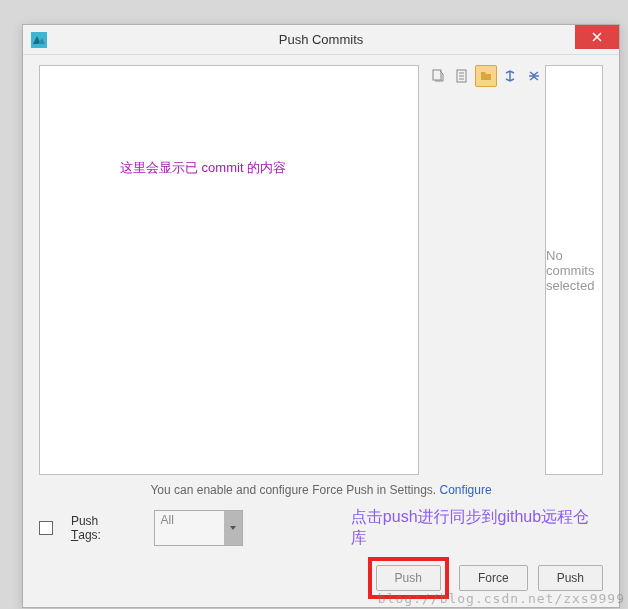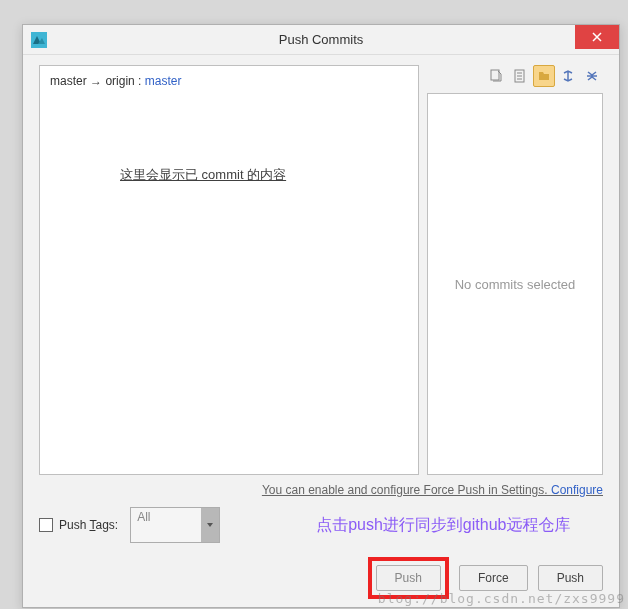--- a/index.html
+++ b/index.html
@@ -7,29 +7,29 @@
     .dialog { position: absolute; left: 22px; top: 24px; width: 598px; height: 584px; background: #f2f2f2; border: 1px solid #b0b0b0; box-shadow: 0 2px 10px rgba(0,0,0,0.15); }
     .titlebar { height: 30px; background: #f2f2f2; border-bottom: 1px solid #ddd; display: flex; align-items: center; position: relative; }
     .app-icon { width: 16px; height: 16px; margin-left: 8px; }
     .title { position: absolute; left: 0; right: 0; text-align: center; font-size: 13px; color: #333; }
     .close-btn { position: absolute; right: 0; top: 0; width: 44px; height: 24px; background: #e04343; color: #fff; display: flex; align-items: center; justify-content: center; cursor: pointer; }
     .content { padding: 10px 16px 0 16px; }
     .top-area { display: flex; gap: 8px; }
     .left-panel { flex: 1; background: #fff; border: 1px solid #bfbfbf; height: 410px; padding: 8px 10px; position: relative; }
     .branch-line { font-size: 12px; color: #333; }
     .branch-line .remote { color: #3262c7; }
-    .annotation1 { position: absolute; left: 80px; top: 100px; color: #404040; font-size: 13px; text-decoration: underline; }
-    .right-col { width: 176px; display: flex; flex-direction: column; }
+    .annotation1 { position: absolute; left: 80px; top: 93px; color: #a21caf; font-size: 13px; }
+    .right-col { width: 176px; display: flex; }
     .toolbar { display: flex; gap: 2px; justify-content: flex-end; height: 22px; margin-bottom: 6px; }
     .tool { width: 22px; height: 22px; display: flex; align-items: center; justify-content: center; border-radius: 2px; cursor: pointer; }
     .tool.active { background: #f8d58a; border: 1px solid #d8a840; }
     .right-panel { flex: 1; background: #fff; border: 1px solid #bfbfbf; display: flex; align-items: center; justify-content: center; color: #999; font-size: 13px; }
-    .hint-row { text-align: right; font-size: 12px; color: #666; margin: 8px 0 10px 0; text-decoration: underline; }
+    .hint-row { text-align: center; font-size: 12px; color: #666; margin: 8px 0 10px 0; }
     .hint-row a { color: #3262c7; text-decoration: none; cursor: pointer; }
-    .bottom-row { display: flex; align-items: center; gap: 6px; margin-bottom: 14px; }
+    .bottom-row { display: flex; align-items: center; gap: 18px; margin-bottom: 8px; }
     .checkbox { width: 14px; height: 14px; border: 1px solid #666; background: #fff; cursor: pointer; }
     .push-tags-label { font-size: 12px; color: #333; }
     .push-tags-label u { text-decoration: underline; }
     .select { display: flex; border: 1px solid #adadad; background: #f5f5f5; height: 36px; width: 90px; margin-left: 6px; cursor: pointer; }
     .select span { flex: 1; padding: 2px 6px; color: #888; font-size: 12px; }
     .select .arrow { width: 18px; background: #b8b8b8; display: flex; align-items: center; justify-content: center; }
     .annotation2 { color: #8b5cf6; font-size: 16px; margin-left: 90px; }
     .button-row { display: flex; justify-content: flex-end; gap: 10px; align-items: center; }
     .btn { padding: 5px 18px; background: #f0f0f0; border: 1px solid #b0b0b0; border-radius: 2px; font-size: 12px; color: #444; cursor: pointer; }
     .push-highlight { border: 4px solid #e22; padding: 4px; }
@@ -49,27 +49,20 @@
     <div class="title">Push Commits</div>
     <div class="close-btn">
       <svg width="10" height="10" viewBox="0 0 10 10">
           <path d="M1 1 L9 9 M9 1 L1 9" stroke="#fff" stroke-width="1.5"></path>
         </svg>
     </div>
   </div>
   <div class="content">
     <div class="top-area">
       <div class="left-panel">
-        <div class="branch-line">
-          <span>master</span>
-          <span>→</span>
-          <span>origin</span>
-          <span>:</span>
-          <span class="remote">master</span>
-        </div>
         <div class="annotation1">这里会显示已 commit 的内容</div>
       </div>
       <div class="right-col">
         <div class="toolbar">
           <div class="tool">
               <svg width="14" height="14" viewBox="0 0 14 14">
                 <rect x="2" y="1" width="8" height="10" fill="none" stroke="#888"></rect>
                 <path d="M9 2 L12 5 L12 12 L4 12" fill="none" stroke="#888"></path>
               </svg>
             </div>

